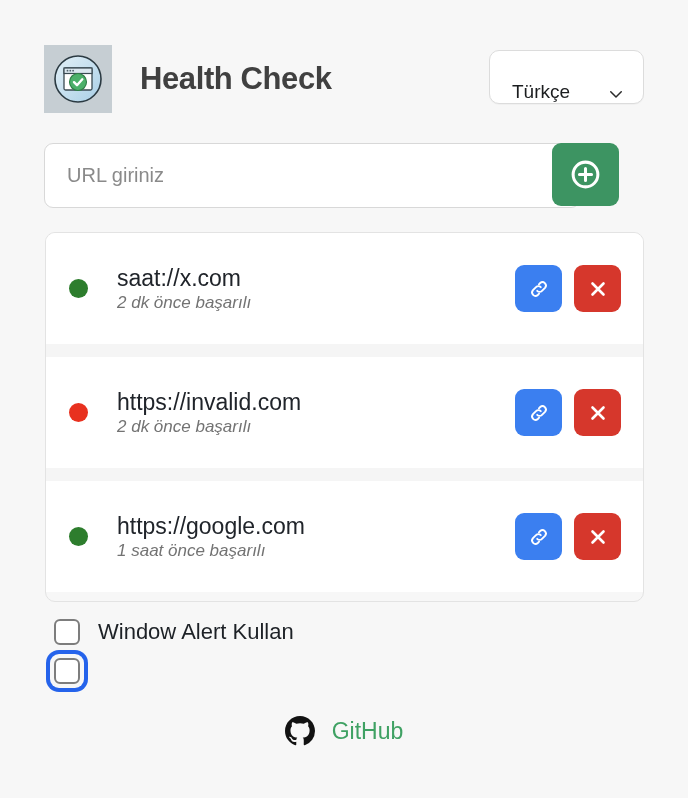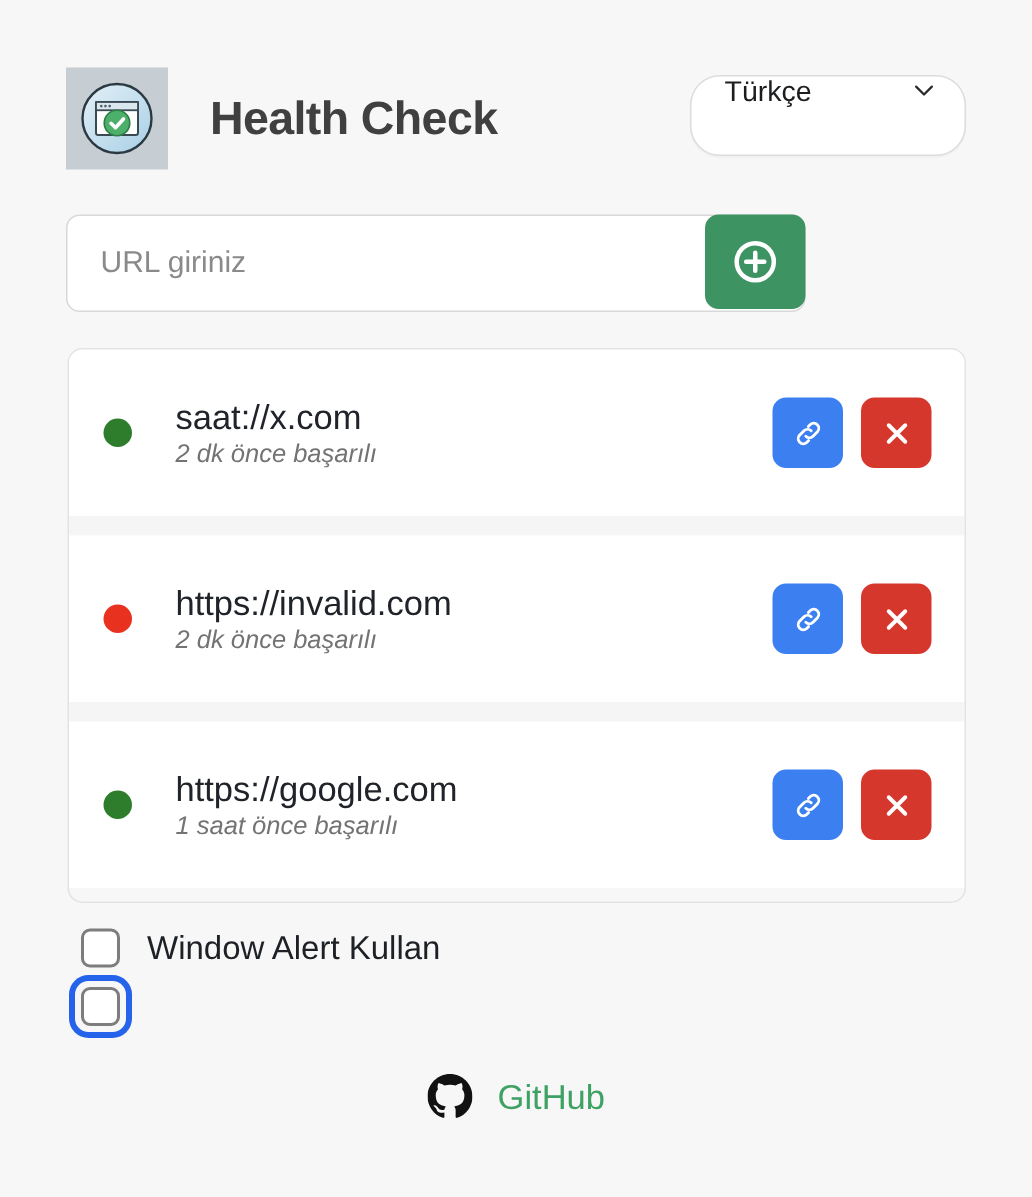--- a/index.html
+++ b/index.html
@@ -35,42 +35,42 @@
     margin-left: 28px;
     font-size: 31px;
     font-weight: bold;
     color: #404040;
     letter-spacing: -0.4px;
     white-space: nowrap;
   }
   .lang-select {
     position: absolute;
     right: 0; top: 6px;
-    width: 184px; height: 54px;
+    width: 155px; height: 54px;
     background: #ffffff;
     border: 1px solid #dcdcdc;
-    border-radius: 20px;
-    display: flex;
-    align-items: flex-start;
+    border-radius: 10px;
+    display: flex;
+    align-items: flex-end;
     justify-content: space-between;
     padding: 0 18px 0 22px;
     cursor: pointer;
     box-shadow: 0 1px 1px rgba(0,0,0,0.03);
   }
   .lang-label {
     font-size: 19px;
     color: #1b1d1f;
   }
   .chev { width: 18px; height: 18px; display: block; }
 
   
   .urlbar {
     position: absolute;
     left: 44px; top: 143px;
-    width: 493px; height: 65px;
+    width: 575px; height: 65px;
     display: flex;
   }
   .url-input {
     width: 536px; height: 65px;
     border: 1px solid #d8d8d8;
     border-radius: 9px;
     background: #fff;
     font-size: 20px;
     color: #2b2b2b;
     padding: 0 22px;

